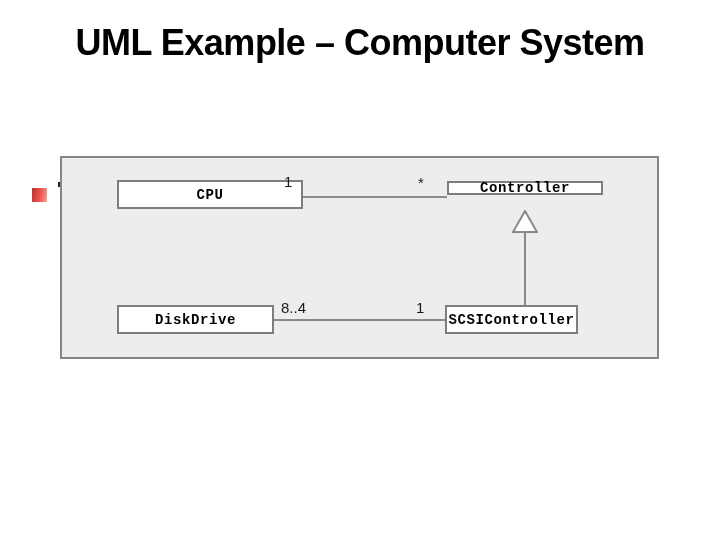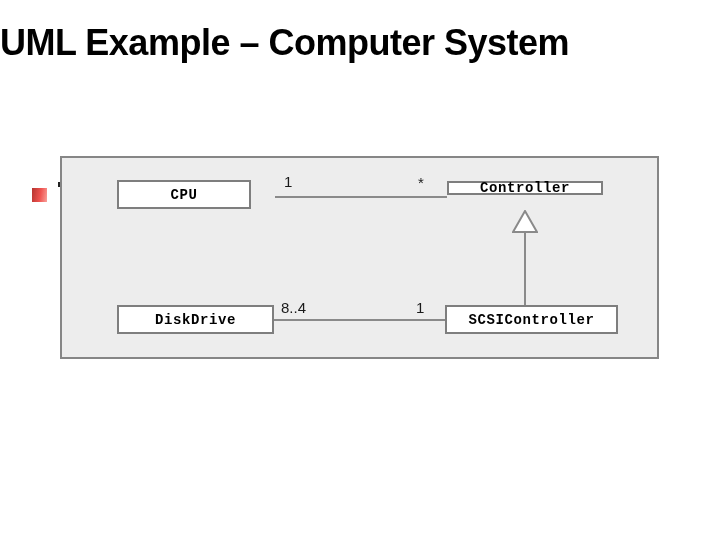--- a/index.html
+++ b/index.html
@@ -8,20 +8,21 @@
     background: #ffffff;
     font-family: "Liberation Sans", sans-serif;
     position: relative;
     overflow: hidden;
   }
 
   .slide-title {
     position: absolute;
     left: 0; top: 22px;
     width: 720px;
+    text-align: center;
     font-family: "Liberation Sans", sans-serif;
     font-weight: bold;
     font-size: 36px;
     letter-spacing: -0.5px;
     color: #000000;
     margin: 0;
   }
 
   .bullet-marker {
     position: absolute;
@@ -53,24 +54,24 @@
     border: 2px solid #7e7e7e;
     display: flex;
     align-items: center;
     justify-content: center;
     font-family: "Liberation Mono", "DejaVu Sans Mono", monospace;
     font-weight: bold;
     font-size: 14px;
     letter-spacing: 0.6px;
     color: #000000;
   }
-  .box-cpu        { left: 55px;  top: 22px;  width: 134px; height: 29px; }
+  .box-cpu        { left: 55px;  top: 22px;  width: 186px; height: 29px; }
   .box-controller { left: 385px; top: 23px;  width: 156px; height: 14px; }
   .box-diskdrive  { left: 55px;  top: 147px; width: 157px; height: 29px; }
-  .box-scsi       { left: 383px; top: 147px; width: 173px; height: 29px; }
+  .box-scsi       { left: 383px; top: 147px; width: 133px; height: 29px; }
 
   .assoc-line {
     position: absolute;
     height: 2px;
     background: #8a8a8a;
   }
   .line-top    { left: 213px; top: 38px;  width: 172px; }
   .line-bottom { left: 212px; top: 161px; width: 171px; }
 
   .gen-vline {

